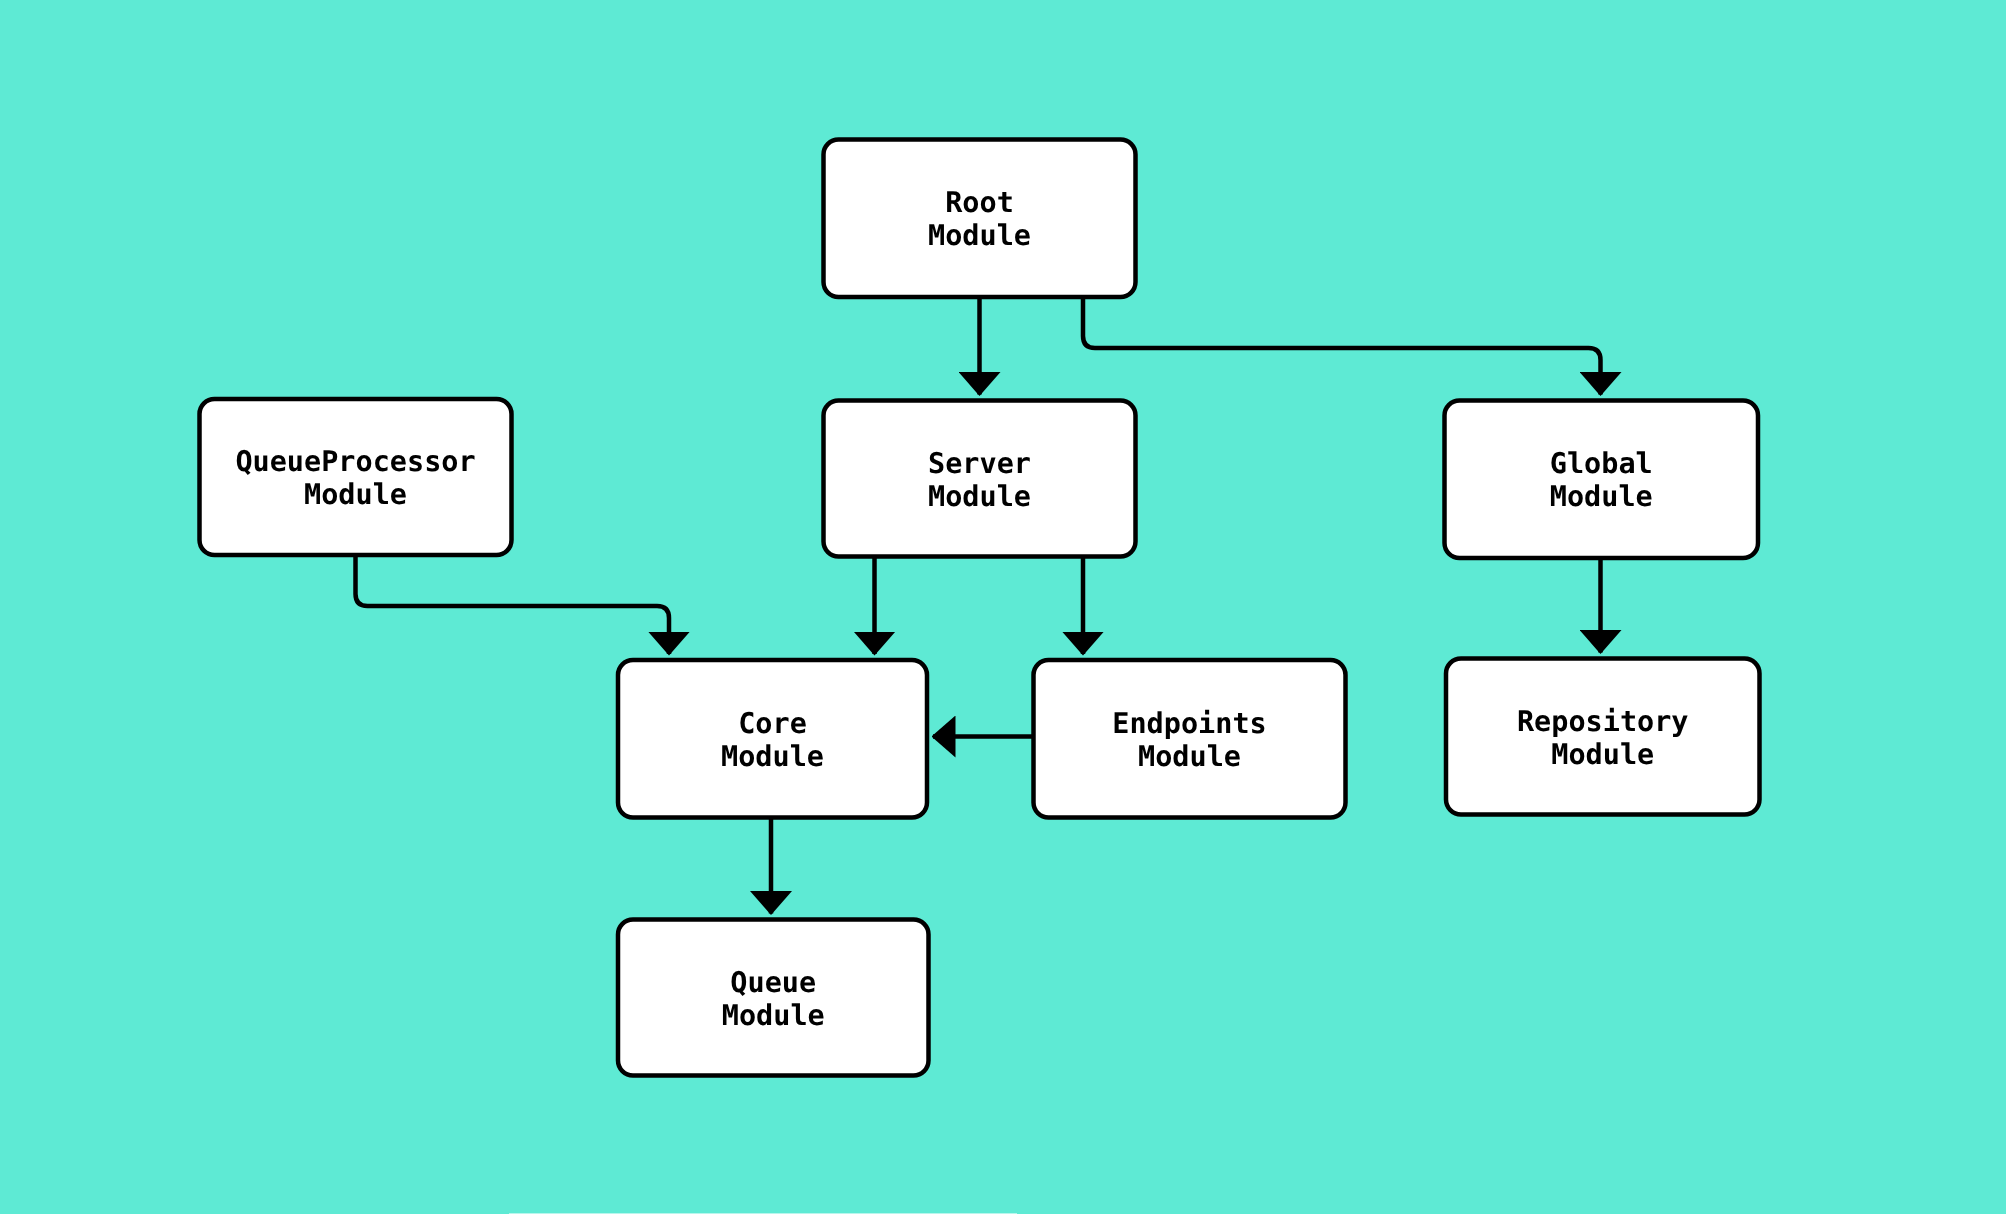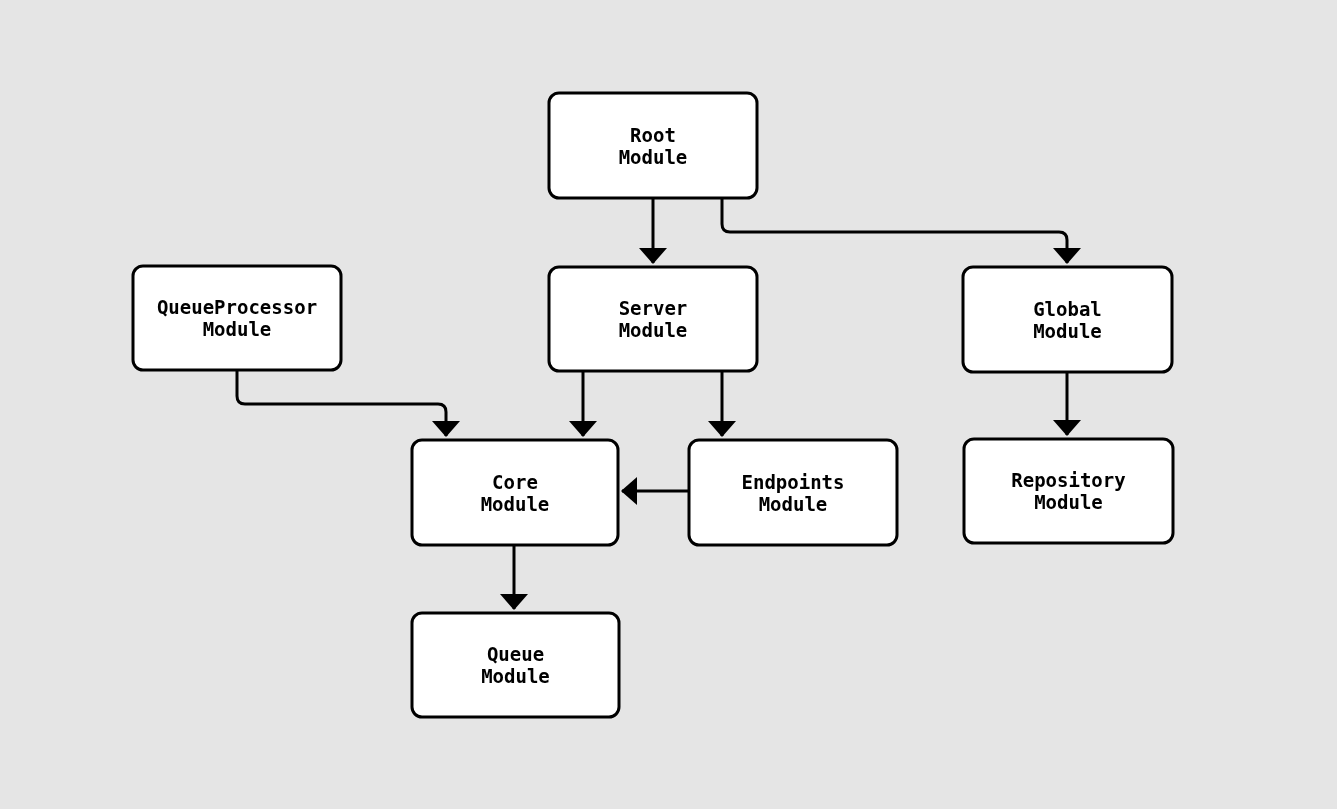--- a/index.html
+++ b/index.html
@@ -4,21 +4,21 @@
 <style>
   html, body {
     margin: 0;
     padding: 0;
     background: #ffffff;
   }
   .canvas {
     position: relative;
     width: 1337px;
     height: 809px;
-    background: #e5e5e5;
+    background: #5eead4;
     overflow: hidden;
   }
   svg.diagram {
     display: block;
     width: 1337px;
     height: 809px;
   }
   svg.diagram text {
     font-family: "DejaVu Sans Mono", "Liberation Mono", monospace;
     font-weight: 700;

